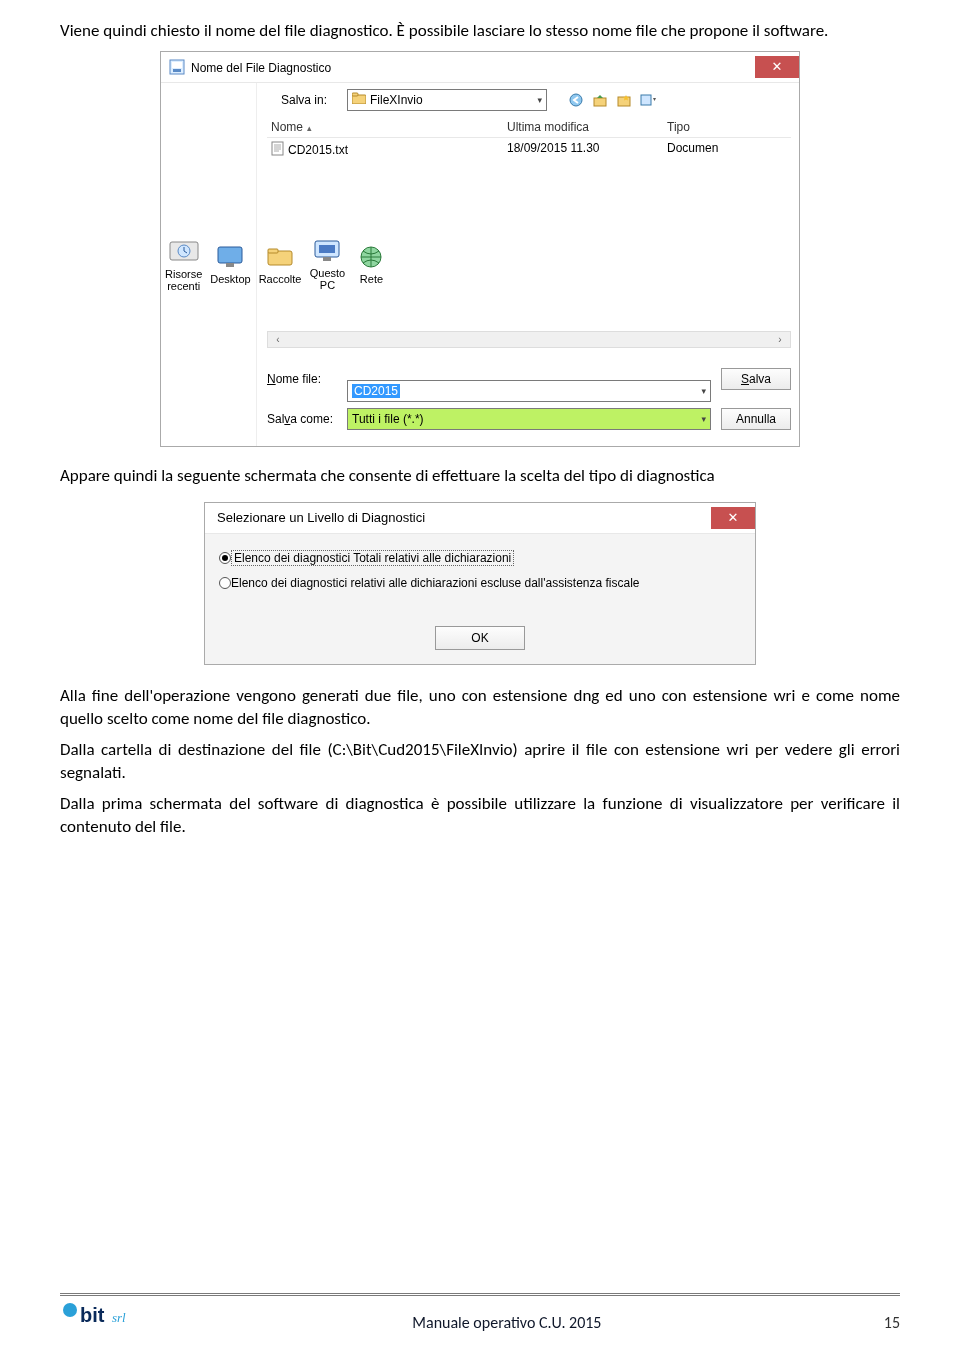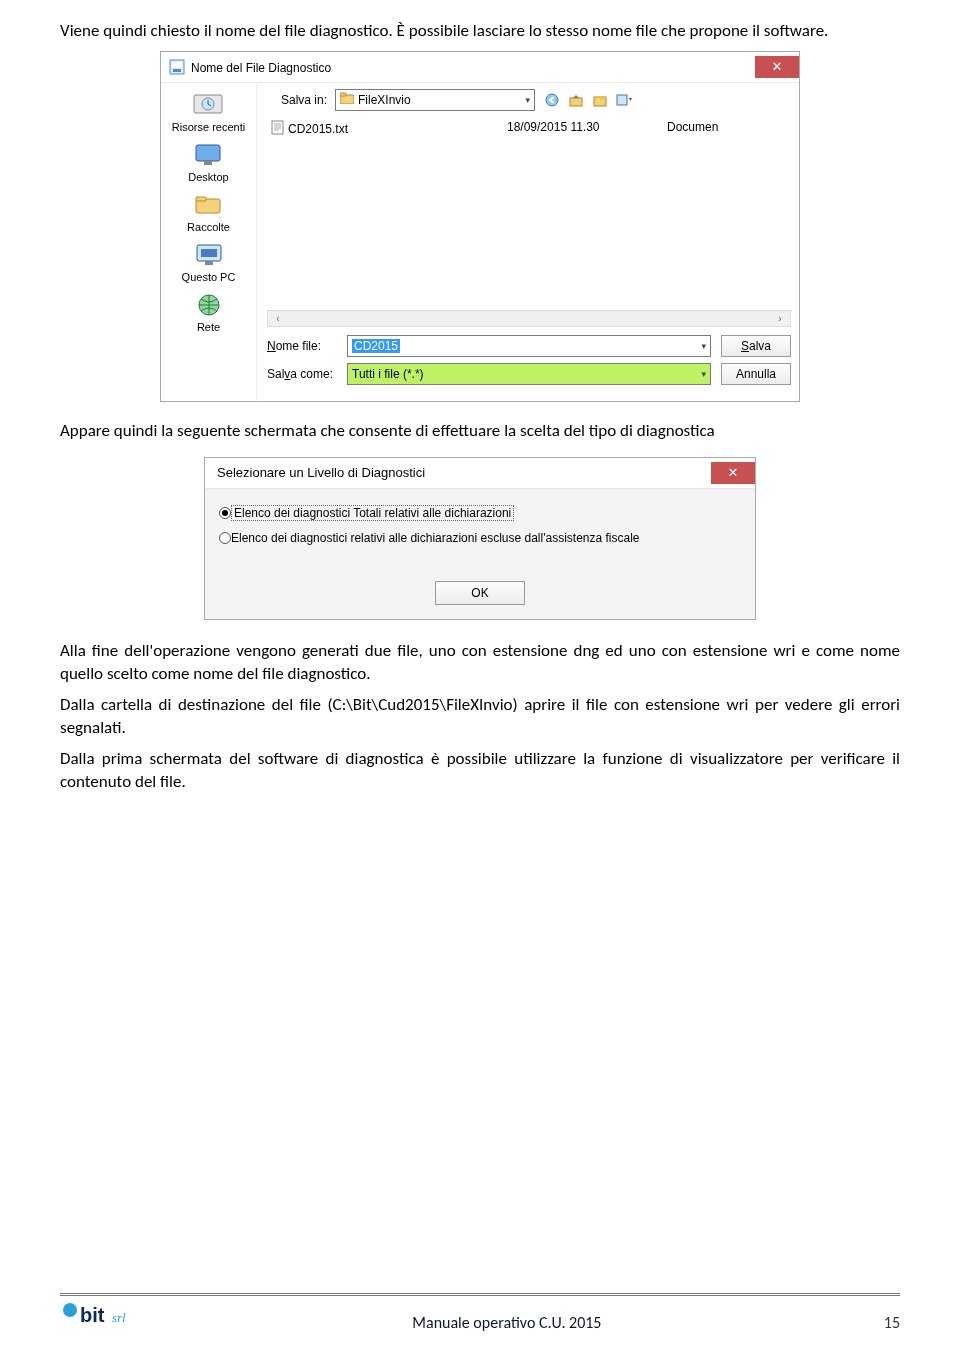--- a/index.html
+++ b/index.html
@@ -45,27 +45,27 @@
     background: #c75050;
     color: #fff;
     display:flex; align-items:center; justify-content:center;
     font-size: 13px;
   }
   .dlg1-body { display:flex; }
   
   .places {
     width: 96px;
     padding: 6px 4px;
-    display:flex; flex-direction:column; gap:8px; align-items:center;
+    display:flex; flex-direction:row; gap:8px; align-items:center;
     border-right: 1px solid #eee;
   }
   .place { display:flex; flex-direction:column; align-items:center; gap:2px; font-size:11px; text-align:center;}
   .place svg { display:block; }
   .dlg1-right { flex:1; padding:6px 8px 10px 10px; }
-  .save-in-row { display:flex; align-items:center; gap:8px; margin-bottom:6px; }
+  .save-in-row { display:flex; align-items:center; gap:20px; margin-bottom:6px; }
   .save-in-row label { width:60px; text-align:right; font-size:12px;}
   .combo {
     flex:1; height:22px; border:1px solid #7a7a7a; background:#fff;
     display:flex; align-items:center; padding:0 4px; font-size:12px; gap:4px;
   }
   .combo .arrow { margin-left:auto; font-size:9px; color:#444;}
   .toolbar-icons { display:flex; gap:6px; align-items:center;}
   .toolbar-icons .tb { width:18px; height:18px; display:flex; align-items:center; justify-content:center; border:1px solid transparent; }
   
   .filelist {
@@ -87,21 +87,21 @@
   }
   .fl-scroll .sb-arrow { width:16px; text-align:center;}
   
   .dlg1-bottom { margin-top:8px; }
   .bottom-row { display:flex; align-items:center; gap:10px; margin-bottom:6px;}
   .bottom-row label { width:70px; text-align:left; font-size:12px;}
   .txt-combo {
     flex:1; height:22px; border:1px solid #7a7a7a; background:#bef264;
     display:flex; align-items:center; padding:0 4px; font-size:12px;
   }
-  .txt-combo.sel { background:#fff; }
+  .txt-combo.sel { background:#fff;margin-top:24px; }
   .txt-combo .sel-text {
     background:#3399ff; color:#fff; padding:0 2px;
   }
   .dlg-btn {
     width:70px; height:22px; border:1px solid #999; background:linear-gradient(#fdfdfd,#ececec);
     font-size:12px; display:flex; align-items:center; justify-content:center;
   }
 
   
   .dlg2 {
@@ -248,20 +248,25 @@
             <span class="tb">
                 <svg width="18" height="14">
                   <rect x="1" y="2" width="10" height="10" fill="#cfe6ff" stroke="#3a7aaa"></rect>
                   <path d="M13 5 l3 0 l-1.5 3 z" fill="#555"></path>
                 </svg>
               </span>
           </div>
         </div>
 
         <div class="filelist">
+          <div class="fl-head">
+            <div class="fl-col-name"><span>Nome</span><span class="fl-sort">▴</span></div>
+            <div class="fl-col-mod">Ultima modifica</div>
+            <div class="fl-col-type">Tipo</div>
+          </div>
           <div class="fl-body">
             <div class="fl-row">
               <div class="fl-col-name" style="display:flex;align-items:center;gap:4px;">
                 <span>
                   <svg width="13" height="15">
                       <rect x="1" y="1" width="11" height="13" fill="#fff" stroke="#888"></rect>
                       <path d="M3 4 h7 M3 6 h7 M3 8 h7 M3 10 h5" stroke="#aaa"></path>
                     </svg>
                 </span>
                 <span>CD2015.txt</span>

